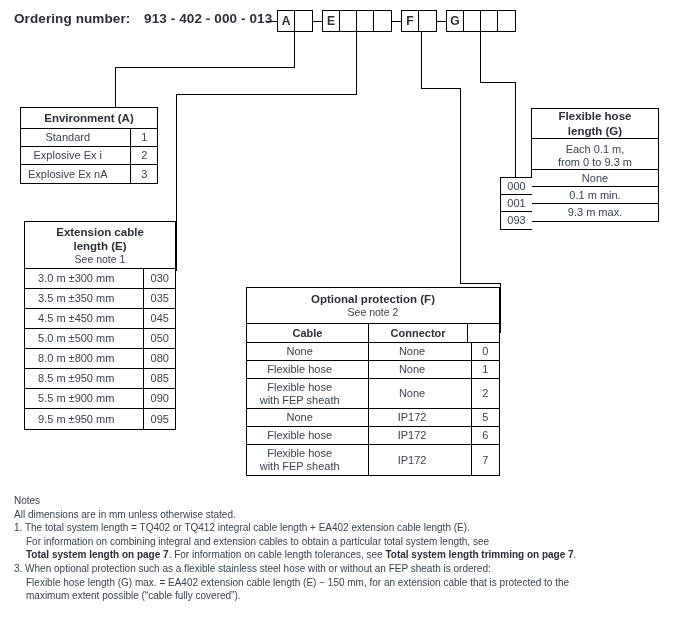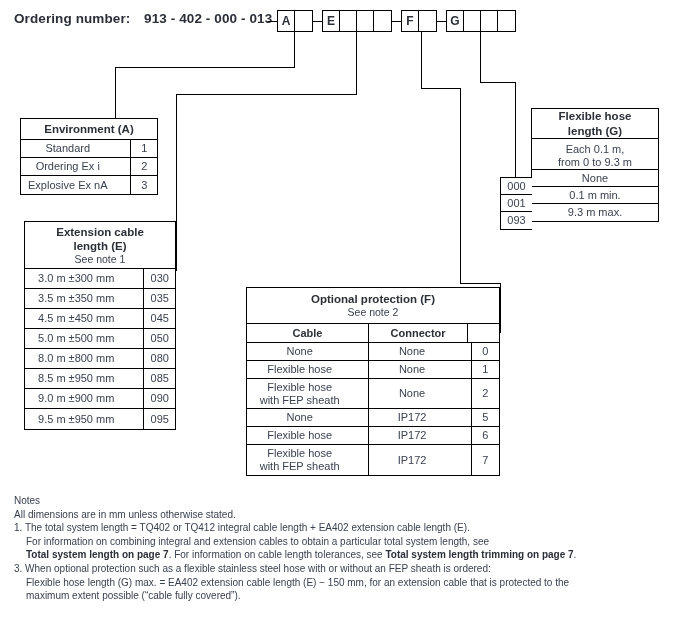--- a/index.html
+++ b/index.html
@@ -103,21 +103,21 @@
     align-items: center;
     justify-content: center;
     text-align: center;
     line-height: 1.16;
     padding: 0 2px;
     overflow: hidden;
   }
   .cell.code { border-left: 1.2px solid #000; }
 
   
-  #tbl-a { left: 20px; top: 118px; width: 138px; }
+  #tbl-a { left: 20px; top: 107px; width: 138px; }
   #tbl-a .hdr { height: 21px; display:flex; align-items:center; justify-content:center; }
   #tbl-a .row { height: 18px; }
   #tbl-a .cell.lbl { width: 108px; }
   #tbl-a .cell.code { width: 30px; }
 
   
   #tbl-e { left: 24px; top: 221px; width: 152px; }
   #tbl-e .hdr { height: 47px; display:flex; flex-direction:column; align-items:center; justify-content:center; }
   #tbl-e .row { height: 20px; }
   #tbl-e .cell.lbl { width: 115px; }
@@ -231,21 +231,21 @@
   <div class="ln lnh" style="left:480px;top:82px;width:36px;"></div>
   <div class="ln lnv" style="left:515px;top:82px;height:96px;"></div>
 
   <div class="tbl" id="tbl-a">
     <div class="hdr">Environment (A)</div>
     <div class="row">
       <div class="cell lbl">Standard</div>
       <div class="cell code">1</div>
     </div>
     <div class="row">
-      <div class="cell lbl">Ordering Ex i</div>
+      <div class="cell lbl">Explosive Ex i</div>
       <div class="cell code">2</div>
     </div>
     <div class="row">
       <div class="cell lbl">Explosive Ex nA</div>
       <div class="cell code">3</div>
     </div>
   </div>
 
   <div class="tbl" id="tbl-e">
     <div class="hdr">
@@ -271,21 +271,21 @@
     </div>
     <div class="row">
       <div class="cell lbl">8.0 m ±800 mm</div>
       <div class="cell code">080</div>
     </div>
     <div class="row">
       <div class="cell lbl">8.5 m ±950 mm</div>
       <div class="cell code">085</div>
     </div>
     <div class="row">
-      <div class="cell lbl">9.0 m ±900 mm</div>
+      <div class="cell lbl">5.5 m ±900 mm</div>
       <div class="cell code">090</div>
     </div>
     <div class="row">
       <div class="cell lbl">9.5 m ±950 mm</div>
       <div class="cell code">095</div>
     </div>
   </div>
 
   <div class="tbl" id="tbl-f">
     <div class="hdr">

